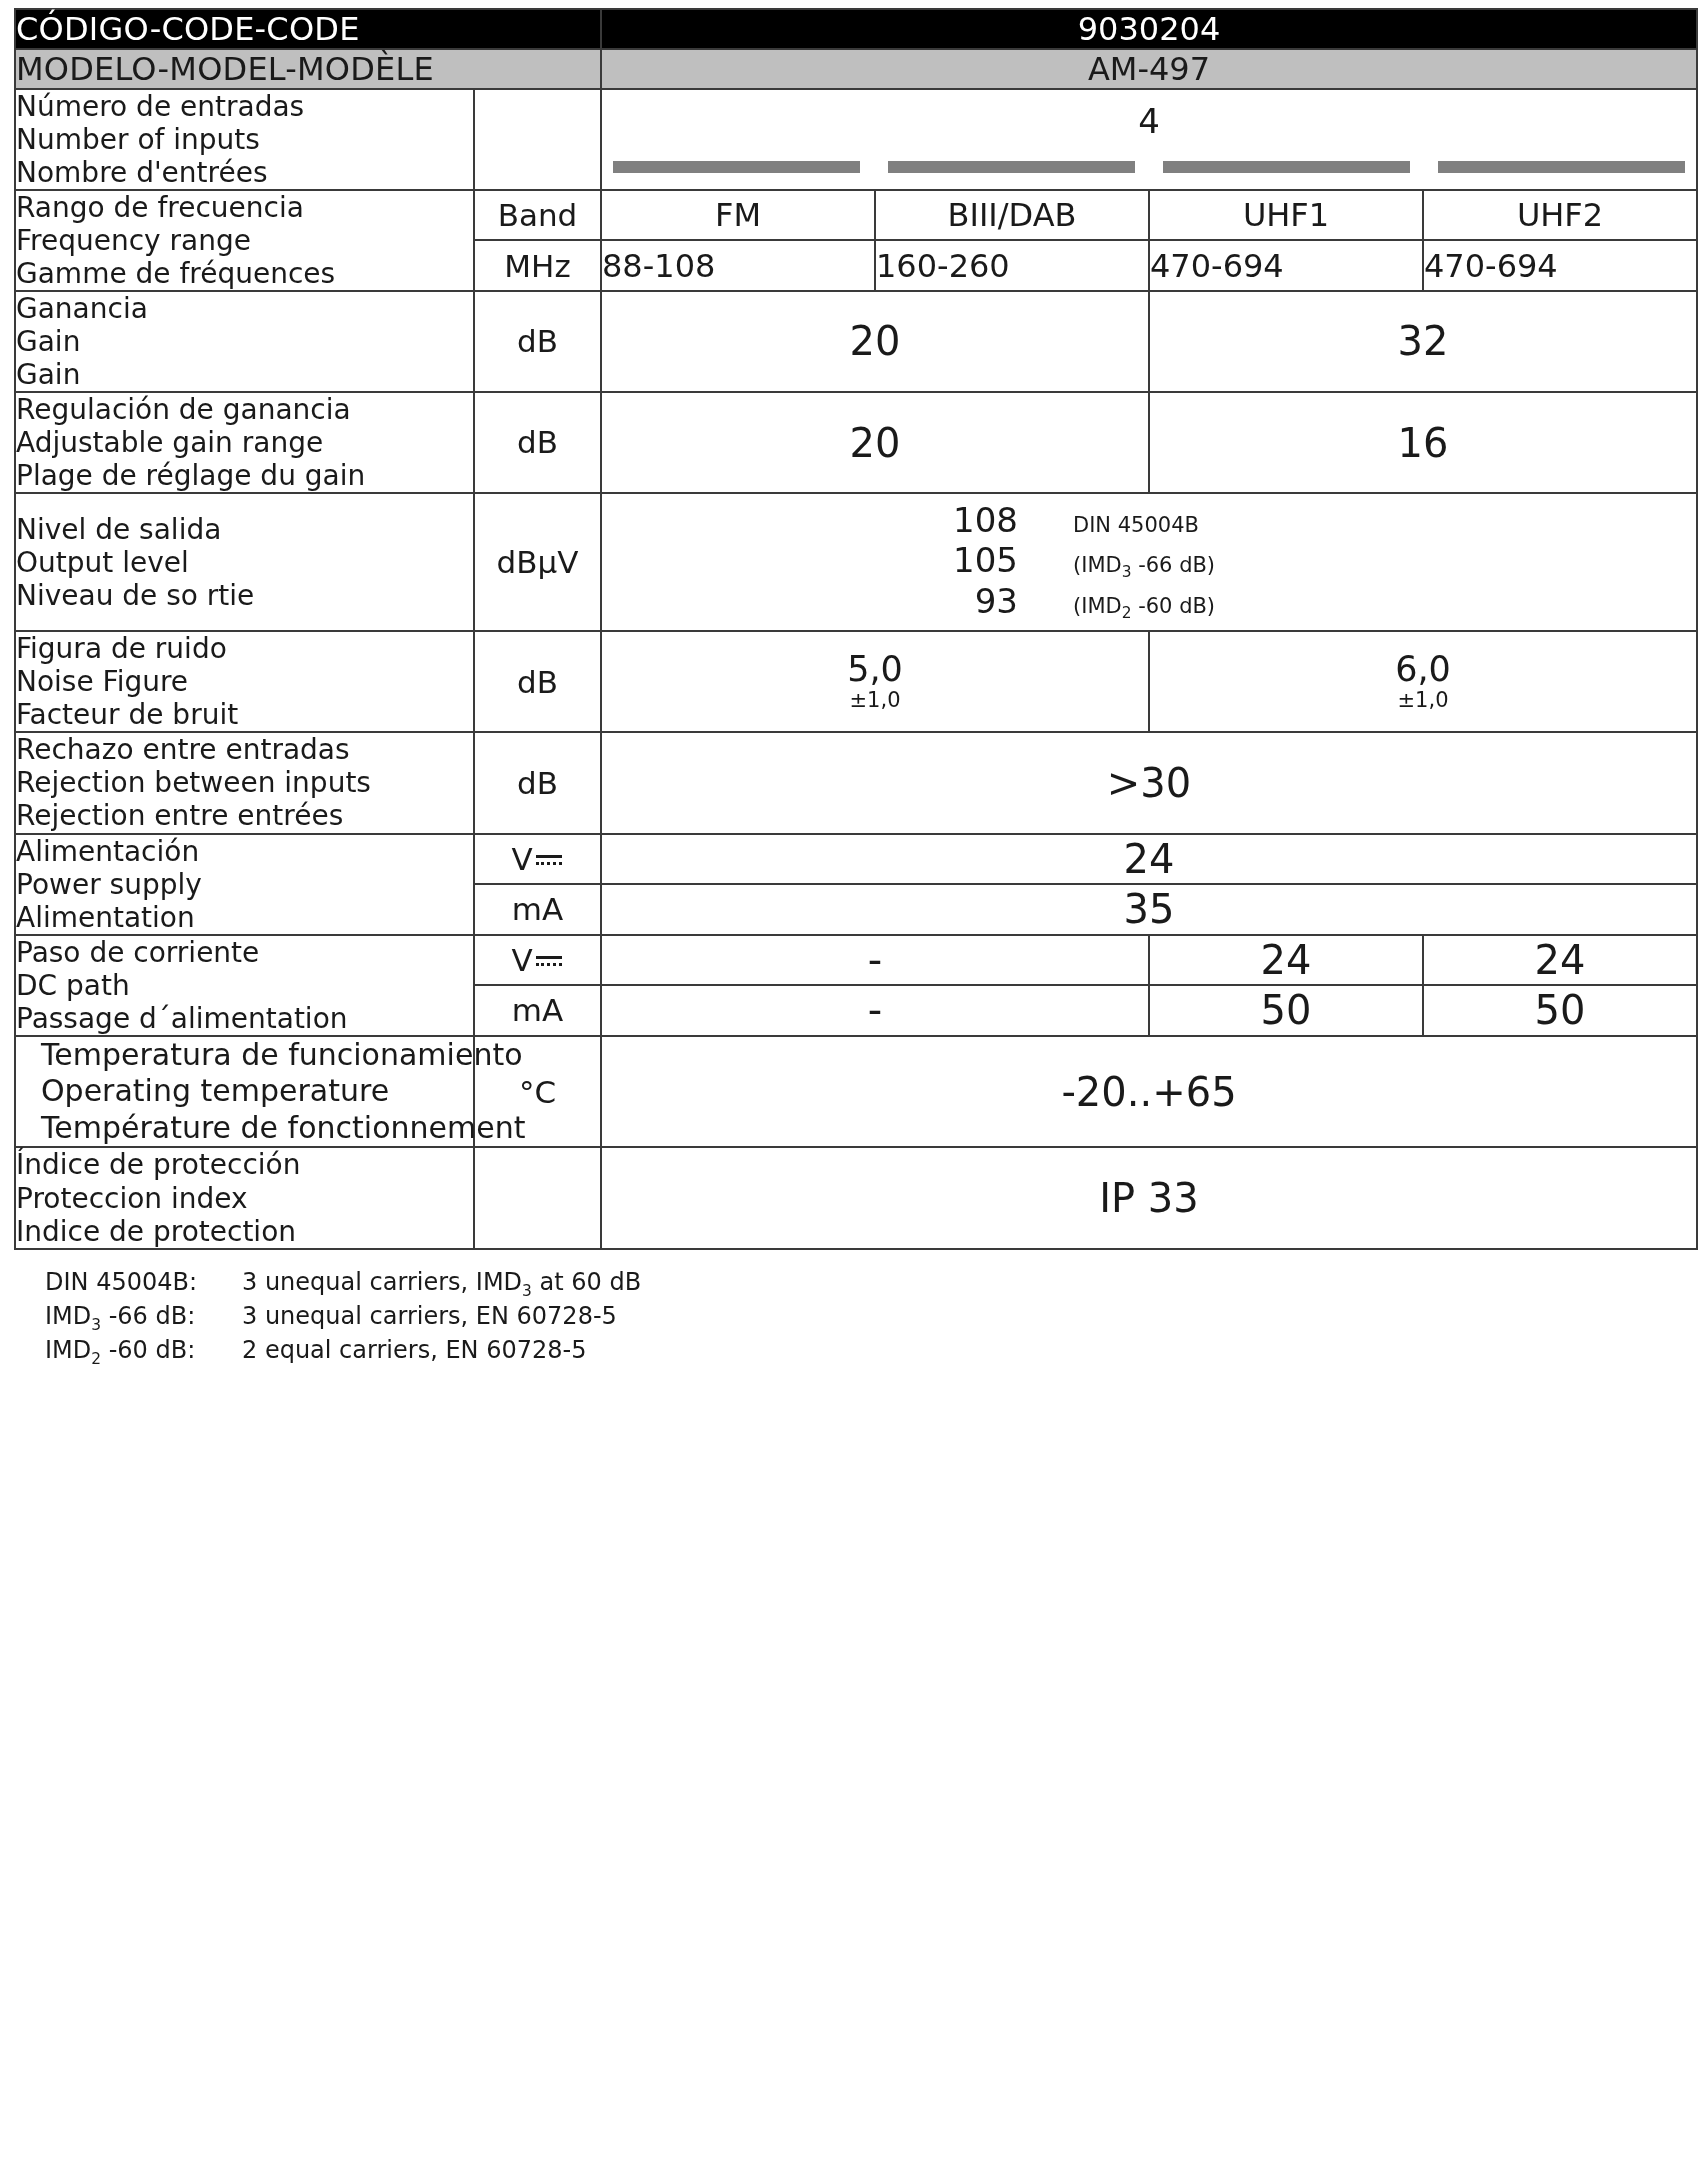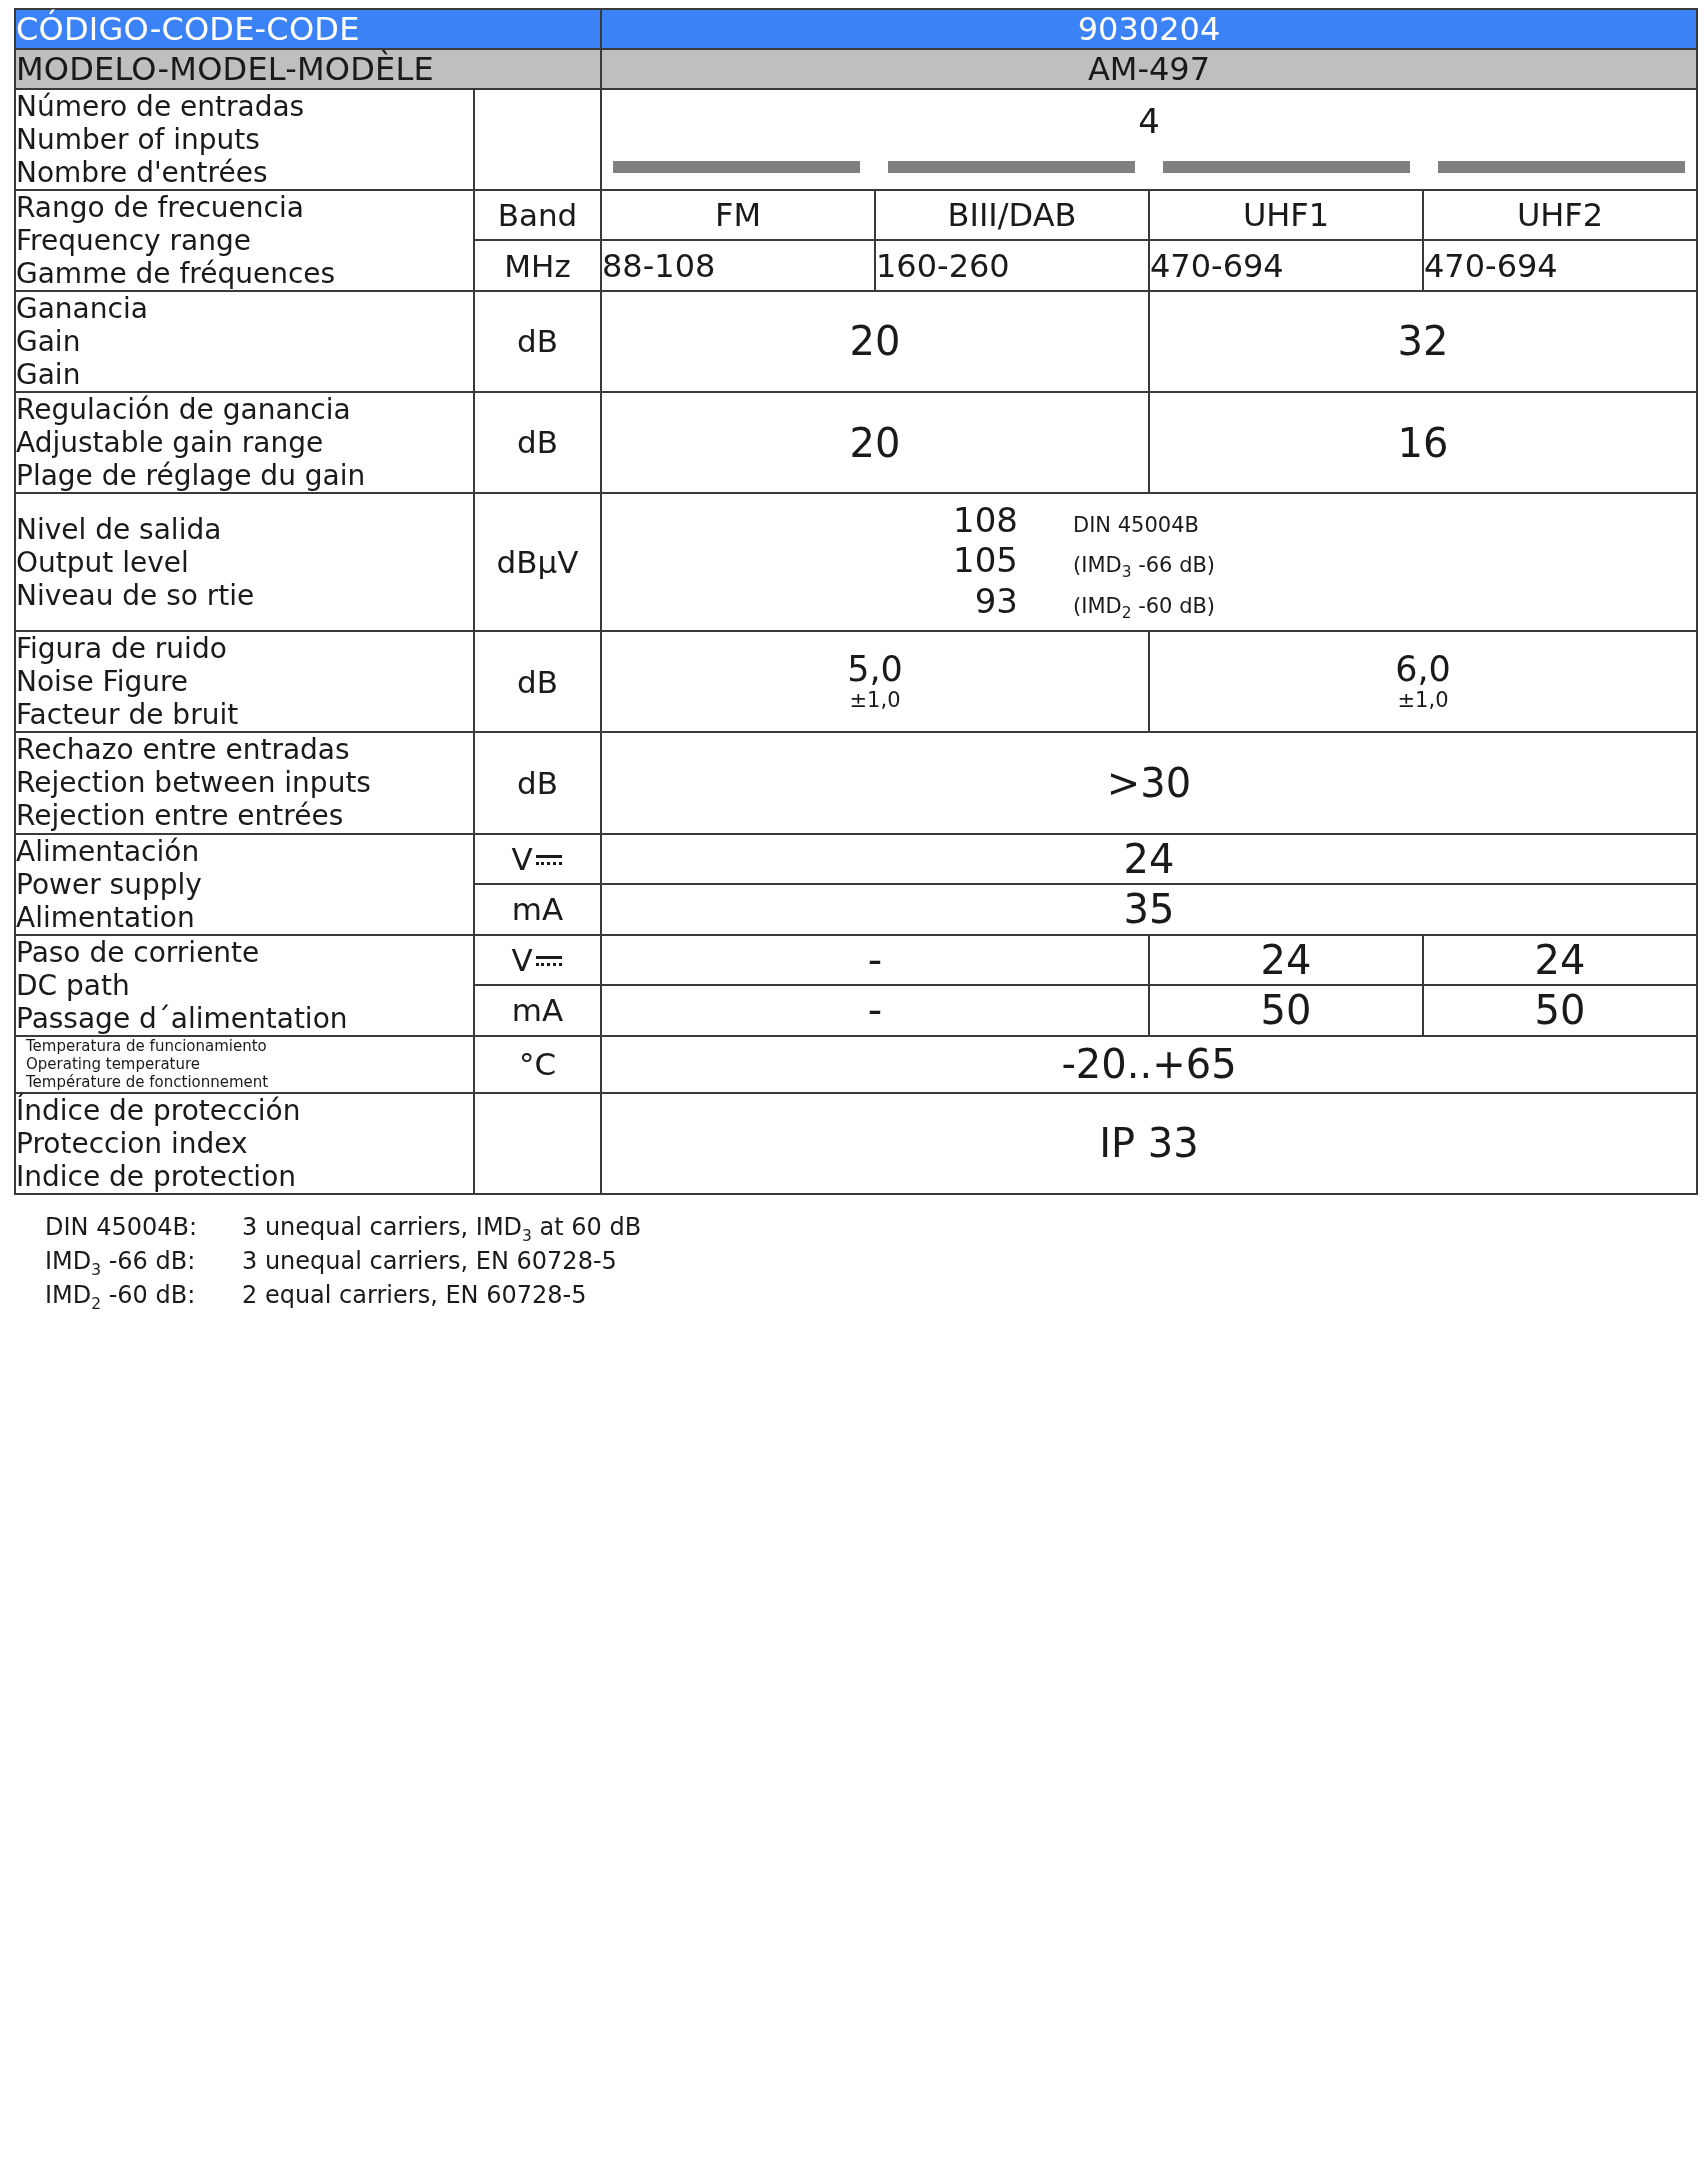--- a/index.html
+++ b/index.html
@@ -30,21 +30,21 @@
     border: 2.3px solid #3a3a3a;
     padding: 0;
     vertical-align: middle;
   }
   
   .c-label { width: 459px; }
   .c-unit  { width: 127px; }
   .c-d1, .c-d2, .c-d3, .c-d4 { width: 274px; }
 
   .hdr-code {
-    background: #3b82f6;
+    background: #000000;
     color: #ffffff;
     margin-top: 48px;
   }
   .hdr-model {
     background: #bfbfbf;
     color: #1a1a1a;
   }
   .hdr-cell-label {
     font-size: 32px;
     padding: 4.6px 7.7px 6.2px 10.8px;
@@ -56,21 +56,21 @@
     text-align: center;
     padding: 4.6px 7.7px 6.2px 7.7px;
   }
 
   .lbl {
     padding: 9.3px 6.2px 10.8px 10.8px;
     font-size: 28px;
     line-height: 1.18;
   }
   .lbl div { white-space: nowrap; }
-  .lbl.small { font-size: 15px; line-height: 1.22; padding-left: 10px;}
+  .lbl.small { font-size: 30px; line-height: 1.22; padding-left: 25px;}
   .unit {
     text-align: center;
     font-size: 31px;
     line-height: 1.1;
   }
   .val {
     text-align: center;
     font-size: 40px;
   }
   .band-name { text-align:center; font-size: 32px; padding: 9.3px 3.1px; }

